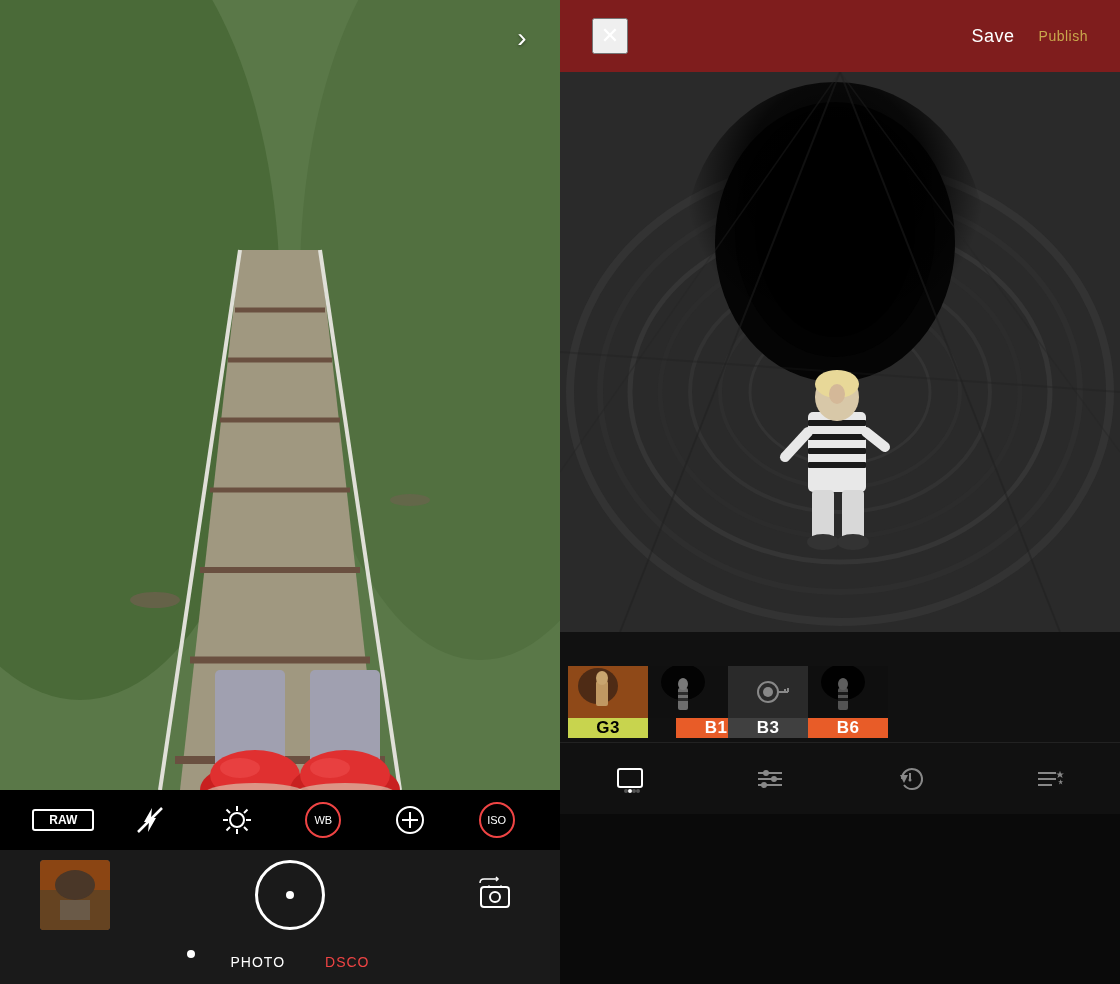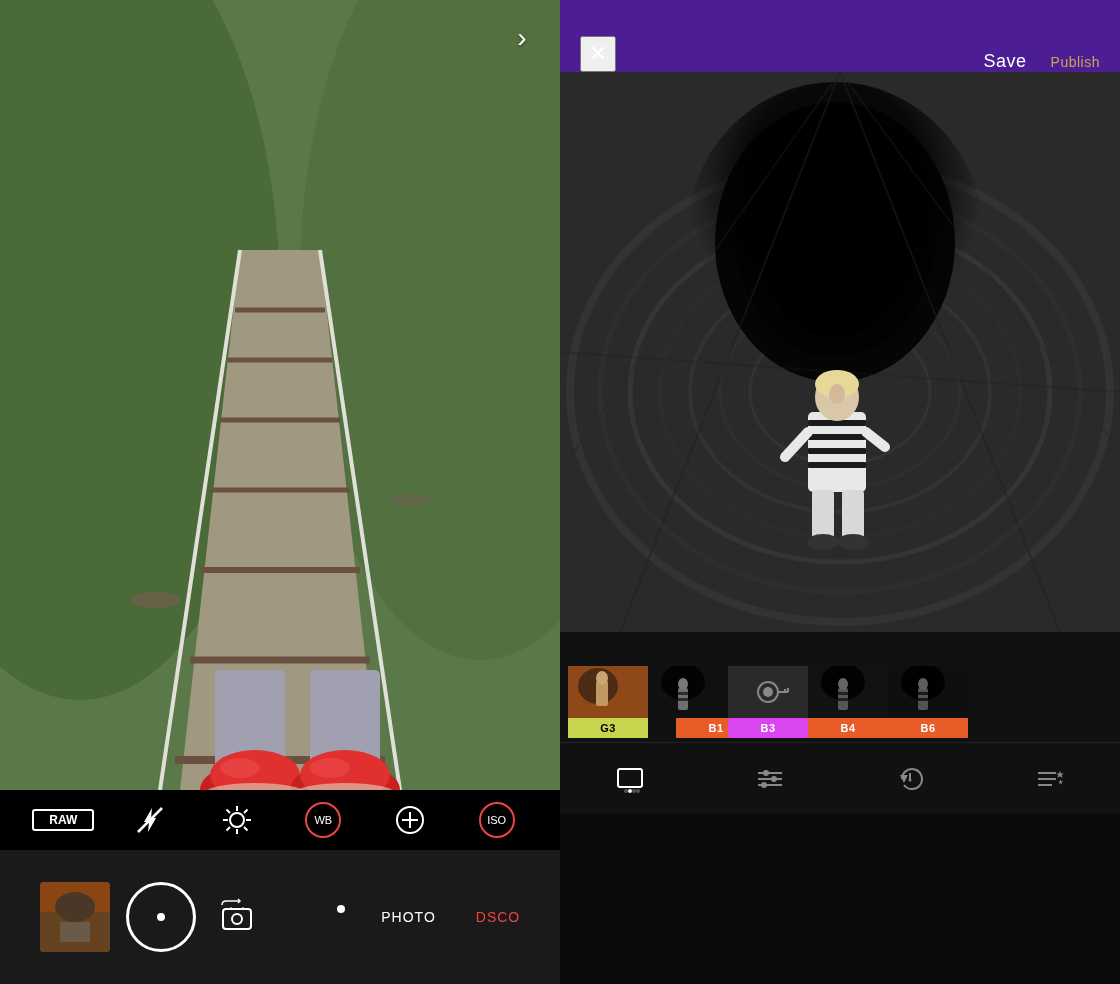--- a/index.html
+++ b/index.html
@@ -106,21 +106,21 @@
       justify-content: center;
       font-size: 11px;
     }
 
     
     .camera-bottom {
       width: 100%;
       height: 134px;
       background: #1a1a1a;
       display: flex;
-      flex-direction: row;
+      flex-direction: column;
       align-items: center;
     }
 
     .camera-bottom-controls {
       width: 100%;
       height: 90px;
       display: flex;
       align-items: center;
       justify-content: space-between;
       padding: 0 40px;
@@ -193,24 +193,24 @@
       height: 984px;
       display: flex;
       flex-direction: column;
       background: #0a0a0a;
     }
 
     .editor-header {
       width: 100%;
       height: 72px;
       display: flex;
-      align-items: flex-end;
+      align-items: center;
       justify-content: space-between;
-      padding: 0 20px;
-      background: #4c1d95;
+      padding: 0 32px;
+      background: #7f1d1d;
     }
 
     .editor-close-btn {
       width: 36px;
       height: 36px;
       display: flex;
       align-items: center;
       justify-content: center;
       cursor: pointer;
       color: white;
@@ -290,29 +290,29 @@
       position: relative;
       overflow: hidden;
     }
 
     .filter-label-bar {
       width: 100%;
       height: 20px;
       display: flex;
       align-items: center;
       justify-content: center;
-      font-size: 11px;
+      font-size: 17px;
       font-weight: 600;
       letter-spacing: 0.5px;
     }
 
     .filter-label-bar.g3 { background: #c8d44e; color: #000; }
     .filter-label-bar.b1 { background: #e85c28; color: #fff; margin-left: 28px; }
     .filter-label-bar.b2 { background: #e85c28; color: #fff; }
-    .filter-label-bar.b3 { background: #d946ef; color: #fff; }
+    .filter-label-bar.b3 { background: #404040; color: #fff; }
     .filter-label-bar.b4 { background: #e85c28; color: #fff; }
     .filter-label-bar.b5 { background: #e85c28; color: #fff; }
     .filter-label-bar.b6 { background: #e85c28; color: #fff; }
 
     
     .filter-item.selected .filter-thumb {
       outline: none;
     }
 
     .filter-item.selected {
@@ -585,34 +585,20 @@
           <circle cx="40" cy="26" r="10" fill="none" stroke="#888" stroke-width="2"></circle>
           <circle cx="40" cy="26" r="5" fill="#888"></circle>
           <line x1="50" y1="26" x2="60" y2="26" stroke="#888" stroke-width="2"></line>
           <line x1="57" y1="23" x2="57" y2="26" stroke="#888" stroke-width="2"></line>
           <line x1="60" y1="22" x2="60" y2="26" stroke="#888" stroke-width="2"></line>
         </svg>
       </div>
       <div class="filter-label-bar b3">B3</div>
     </div>
 
-    <div class="filter-item">
-      <div class="filter-thumb">
-        <svg width="80" height="52" viewBox="0 0 80 52">
-          <rect width="80" height="52" fill="#1e1e1e"></rect>
-          <ellipse cx="35" cy="16" rx="22" ry="18" fill="#040404"></ellipse>
-          <rect x="30" y="22" width="10" height="22" rx="2" fill="#909090"></rect>
-          <ellipse cx="35" cy="18" rx="5" ry="6" fill="#a8a8a8"></ellipse>
-          <rect x="30" y="26" width="10" height="3" fill="#383838"></rect>
-          <rect x="30" y="32" width="10" height="3" fill="#383838"></rect>
-          <rect width="80" height="52" fill="#000" opacity="0.4"></rect>
-        </svg>
-      </div>
-      <div class="filter-label-bar b4">B4</div>
-    </div>
 
 
     <div class="filter-item">
       <div class="filter-thumb">
         <svg width="80" height="52" viewBox="0 0 80 52">
           <rect width="80" height="52" fill="#1c1c1c"></rect>
           <ellipse cx="35" cy="16" rx="22" ry="18" fill="#030303"></ellipse>
           <rect x="30" y="22" width="10" height="22" rx="2" fill="#989898"></rect>
           <ellipse cx="35" cy="18" rx="5" ry="6" fill="#acacac"></ellipse>
           <rect x="30" y="26" width="10" height="3" fill="#2e2e2e"></rect>

